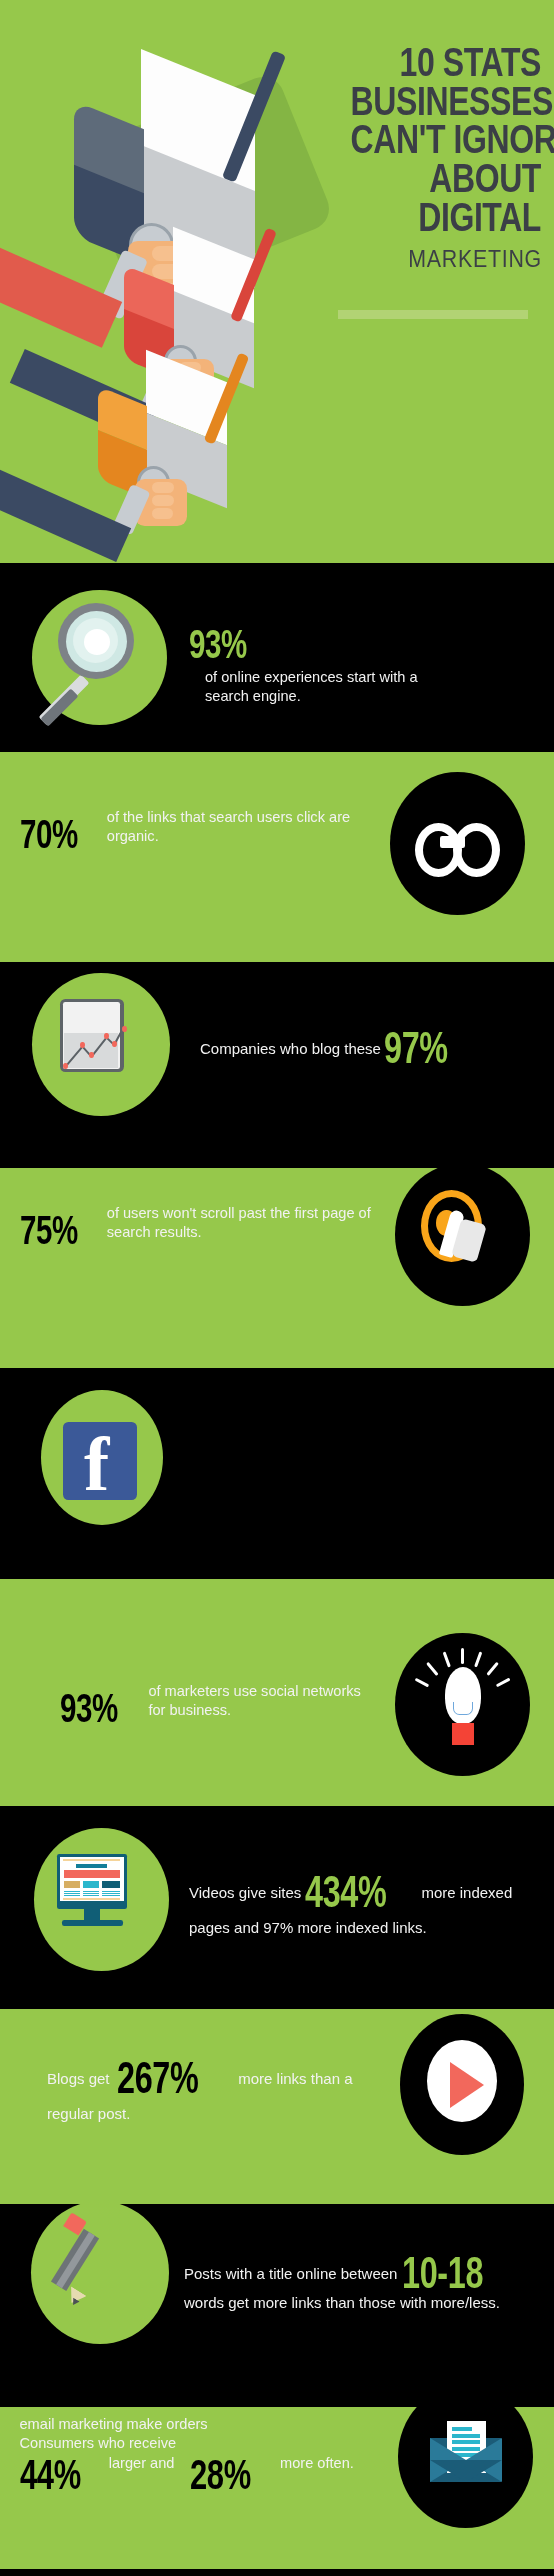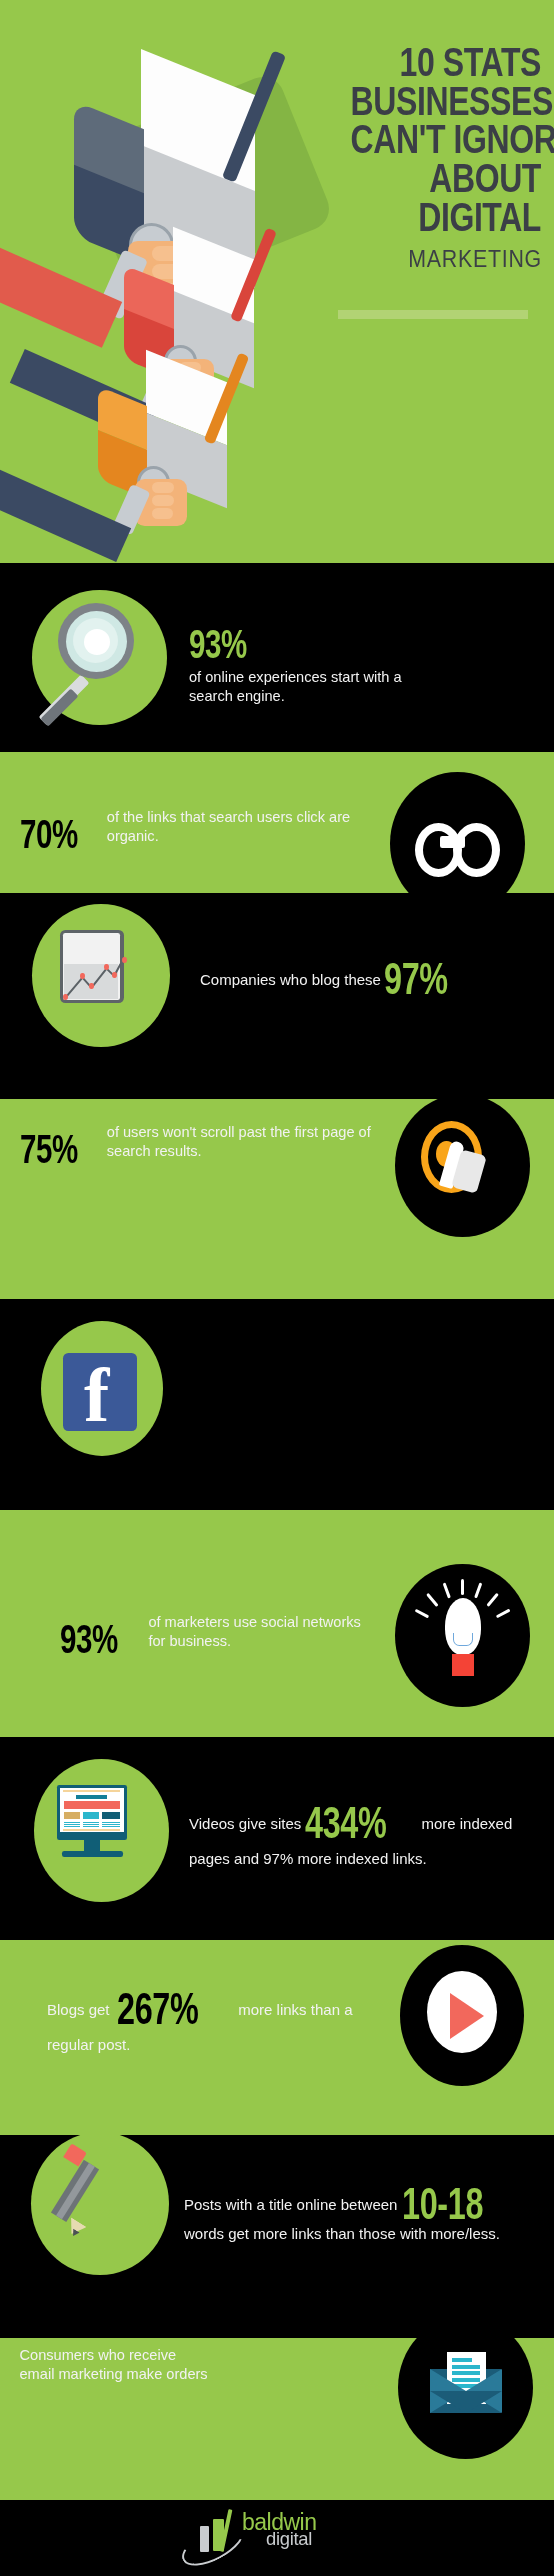--- a/index.html
+++ b/index.html
@@ -253,25 +253,25 @@
         <div class="mag-handle" style="left:26px;top:80px;width:12px;height:60px;"></div>
         <div class="mag-handle2" style="left:21.6px;top:96px;width:10.8px;height:43px;"></div>
         <div class="mag-glass" style="left:26px;top:13px;width:76px;height:76px;"></div>
         <div class="mag-inner" style="left:34px;top:20.6px;width:61px;height:61px;"></div>
         <div class="mag-inner2" style="left:41px;top:28px;width:45px;height:45px;"></div>
         <div class="mag-hl" style="left:52px;top:39px;width:26px;height:26px;"></div>
       </div>
     </div>
     <div class="stat-text" style="left:189px;top:58px;width:336px;">
       <span class="big green" style="font-size:41px;vertical-align:-3.2px;">93%</span>
-      <span class="desc white" style="display:inline-block;width:254px;font-size:14.6px;vertical-align:3.2px;margin-left:0;">of online experiences start with a search engine.</span>
-    </div>
-  </section>
-
-  <section class="row light" style="height:141px;">
+      <span class="desc white" style="display:inline-block;width:254px;font-size:14.6px;vertical-align:3.2px;margin-left:16px;">of online experiences start with a search engine.</span>
+    </div>
+  </section>
+
+  <section class="row light" style="height:210px;">
     <div class="circle black" style="left:390px;top:19.5px;width:135px;height:143px;">
       <div class="ic" style="left:0;top:0;width:135px;height:143px;">
         <div class="chain-o" style="left:25px;top:51px;width:31px;height:38px;"></div>
         <div class="chain-o" style="left:63px;top:51px;width:31px;height:38px;"></div>
         <div class="chain-bar" style="left:50px;top:64px;width:25px;height:12px;"></div>
       </div>
     </div>
     <div class="stat-text" style="left:19.5px;top:56px;width:346px;">
       <span class="big black" style="font-size:41px;vertical-align:-3.2px;">70%</span>
       <span class="desc white" style="display:inline-block;width:244px;font-size:14.6px;vertical-align:3.2px;margin-left:4.3px;">of the links that search users click are organic.</span>
@@ -305,21 +305,21 @@
 
   <section class="row light" style="height:200px;">
     <div class="circle black" style="left:395px;top:-5.4px;width:135px;height:143px;">
       <div class="ic" style="left:0;top:0;width:135px;height:143px;">
         <div class="ring" style="left:26px;top:27px;width:47px;height:58px;"></div>
         <div class="ring-fill" style="left:41px;top:47px;width:20.6px;height:26px;"></div>
         <div class="fing" style="left:50px;top:47px;width:14px;height:47px;transform:rotate(16deg);"></div>
         <div class="fing2" style="left:61px;top:58px;width:26px;height:39px;transform:rotate(16deg);"></div>
       </div>
     </div>
-    <div class="stat-text" style="left:19.5px;top:24px;width:368px;">
+    <div class="stat-text" style="left:19.5px;top:36px;width:368px;">
       <span class="big black" style="font-size:41px;vertical-align:-3.2px;">75%</span>
       <span class="desc white" style="display:inline-block;width:276px;font-size:14.6px;vertical-align:3.2px;margin-left:4.3px;">of users won't scroll past the first page of search results.</span>
     </div>
   </section>
 
   <section class="row dark" style="height:211px;">
     <div class="circle green" style="left:41px;top:21.6px;width:122px;height:135px;">
       <div class="ic" style="left:0;top:0;width:122px;height:135px;">
         <div class="fb" style="left:21.6px;top:32px;width:74px;height:78px;"></div>
         <div class="fb-f" style="left:43px;top:36px;font-size:76px;line-height:1;">f</div>
@@ -415,22 +415,28 @@
         <div class="env-line" style="left:54px;top:55px;width:28px;height:3.8px;"></div>
         <div class="env-line" style="left:54px;top:62px;width:28px;height:3.8px;"></div>
         <div class="env-line" style="left:54px;top:68px;width:28px;height:3.8px;"></div>
         <div class="env-line" style="left:54px;top:75px;width:21.6px;height:3.8px;"></div>
         <div class="env-flapL" style="left:32px;top:53px;border-left:36px solid #2a7a99;border-top:22px solid transparent;border-bottom:22px solid transparent;"></div>
         <div class="env-flapR" style="left:68px;top:53px;border-right:36px solid #2a7a99;border-top:22px solid transparent;border-bottom:22px solid transparent;"></div>
         <div class="env-front" style="left:32px;top:75px;border-left:36px solid transparent;border-right:36px solid transparent;border-top:22px solid #1b5c78;"></div>
       </div>
     </div>
     <div class="stat-text" style="left:19.5px;top:7.6px;width:379px;">
+      <div class="desc white" style="font-size:14.6px;">email marketing make orders</div>
       <div class="desc white" style="font-size:14.6px;">Consumers who receive</div>
-      <div class="desc white" style="font-size:14.6px;">email marketing make orders</div>
+      <div style="margin-top:-3.2px;white-space:nowrap;">
+        <span class="big black" style="font-size:43px;vertical-align:-9.7px;">44%</span>
+        <span class="desc white" style="font-size:14.6px;vertical-align:12px;margin-left:2.2px;">larger and</span>
+        <span class="big black" style="font-size:43px;vertical-align:-9.7px;margin-left:13px;">28%</span>
+        <span class="desc white" style="font-size:14.6px;vertical-align:12px;margin-left:3.2px;">more often.</span>
+      </div>
     </div>
   </section>
 
   <footer class="footer">
     <div class="logo">
       <div class="logo-swoosh" style="left:0px;top:18.4px;width:64px;height:27px;"></div>
 
       <div class="logo-bar" style="left:20.6px;top:15px;width:9.7px;height:26px;background:#c9cccf;"></div>
       <div class="logo-bar" style="left:34px;top:8.7px;width:10.8px;height:32px;background:#96c84b;"></div>
       <div class="logo-bar" style="left:45px;top:-2.2px;width:3.8px;height:43px;background:#96c84b;transform:rotate(12deg);"></div>

